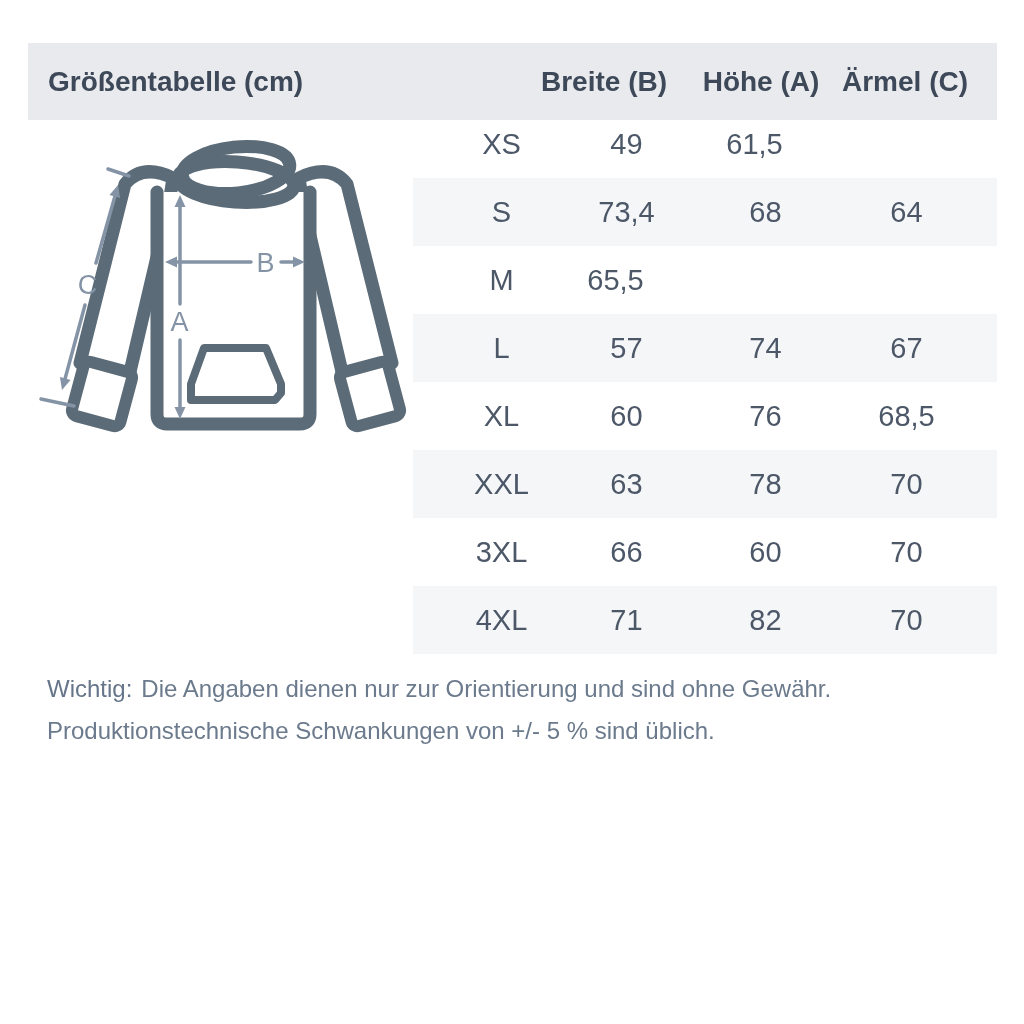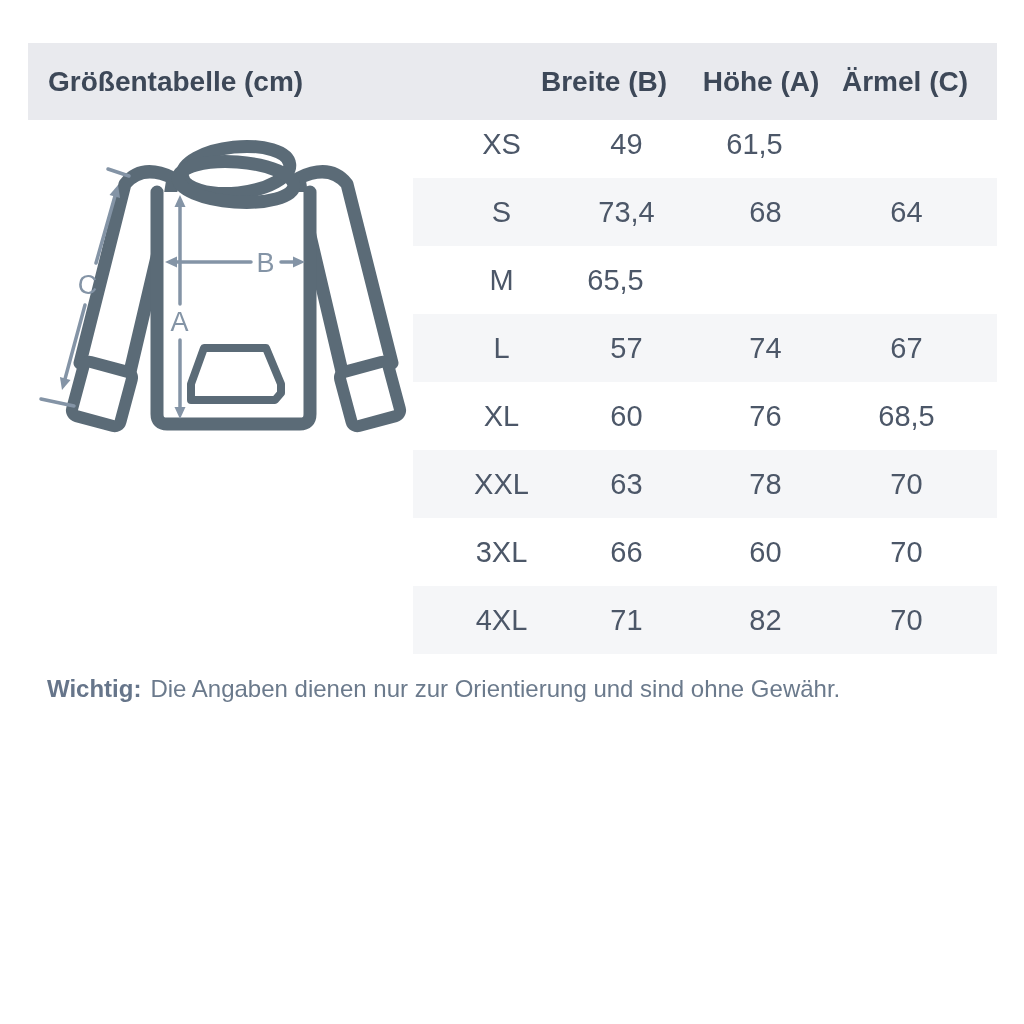--- a/index.html
+++ b/index.html
@@ -79,21 +79,21 @@
   .note {
     position: absolute;
     left: 47px;
     top: 668px;
     width: 920px;
     font-size: 24px;
     line-height: 42px;
     color: #6b7a8c;
   }
   .note strong {
-    font-weight: bold;
+    font-weight: normal;
     color: #66758a;
     margin-right: 9px;
   }
 
   
   .diagram {
     position: absolute;
     left: 30px;
     top: 108px;
     width: 385px;
@@ -212,15 +212,16 @@
     <div class="trow">
       <div class="cell size">4XL</div>
       <div class="cell">71</div>
       <div class="cell">82</div>
       <div class="cell last">70</div>
     </div>
   </div>
 
   <div class="note">
     <div><strong>Wichtig:</strong><span>Die Angaben dienen nur zur Orientierung und sind ohne Gewähr.</span></div>
+    <div><span>Produktionstechnische Schwankungen von +/- 5 % sind üblich.</span></div>
   </div>
 
 </div>
 
 </body></html>

